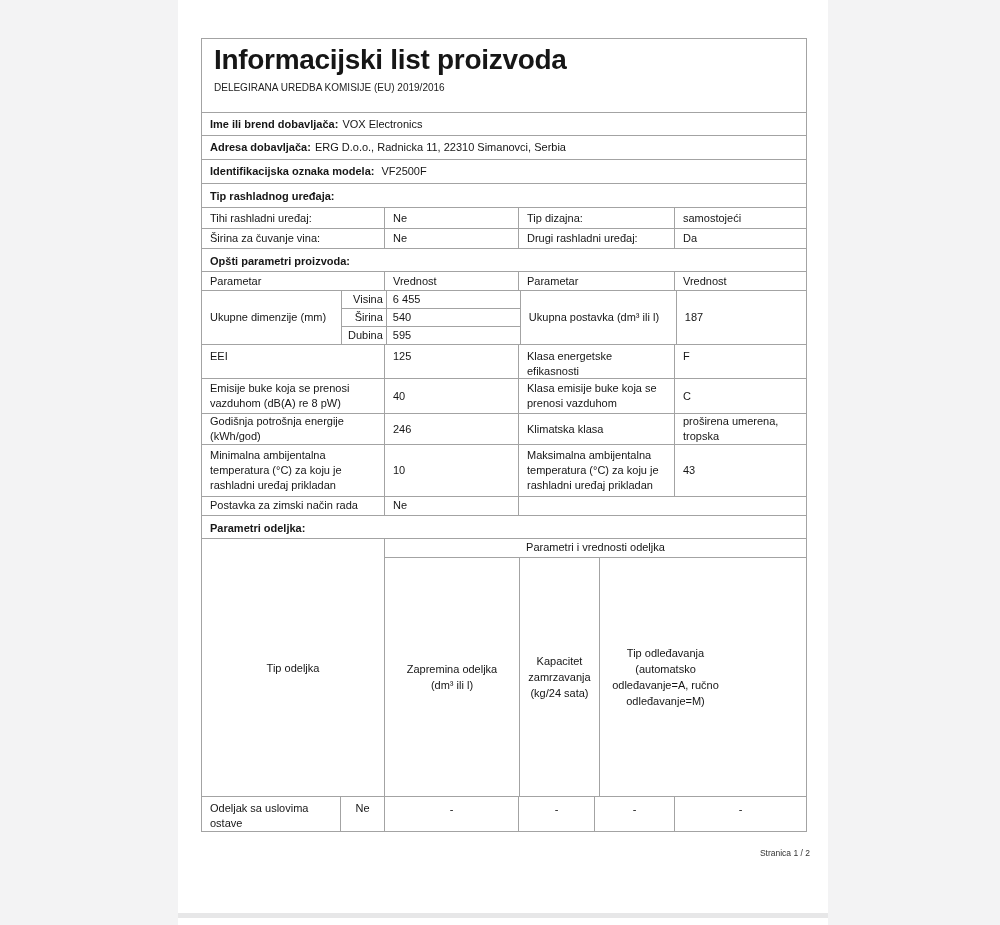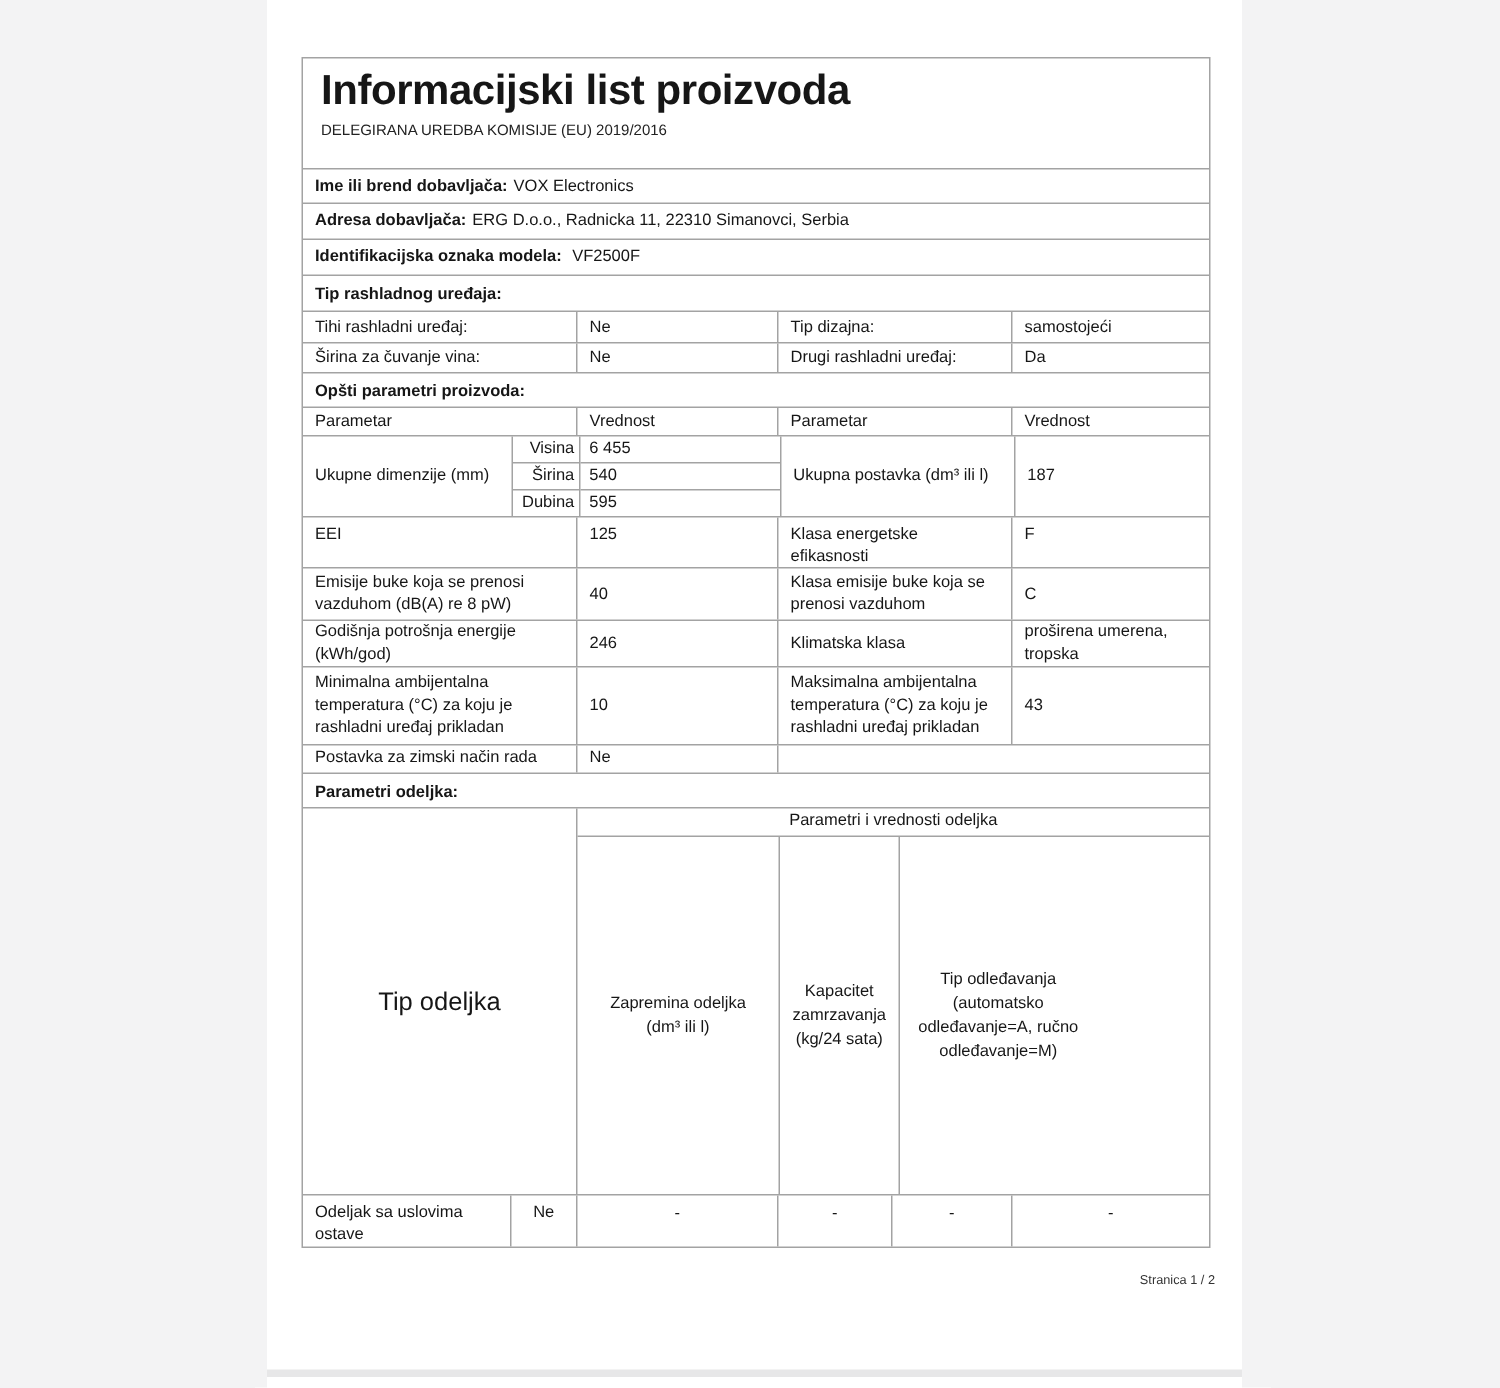--- a/index.html
+++ b/index.html
@@ -165,21 +165,21 @@
     <div class="cell" style="flex:0 0 182px;padding-top:1px">Postavka za zimski način rada</div>
     <div class="cell bl" style="flex:0 0 134px;padding-top:1px">Ne</div>
     <div class="cell bl" style="flex:1 1 auto"></div>
   </div>
 
   <div class="row" style="height:23px">
     <div class="cell bold" style="flex:1 1 auto;padding-top:5px">Parametri odeljka:</div>
   </div>
 
   <div class="row" style="height:258px">
-    <div class="comp-left" style="flex:0 0 182px;font-size:17px">Tip odeljka</div>
+    <div class="comp-left" style="flex:0 0 182px;font-size:11px">Tip odeljka</div>
     <div class="comp-right bl" style="flex:0 0 422px">
       <div class="comp-group-header">Parametri i vrednosti odeljka</div>
       <div class="comp-cols">
         <div class="comp-col" style="flex:0 0 134px">
           <div style="max-width:100px">Zapremina odeljka (dm³ ili l)</div>
         </div>
         <div class="comp-col bl" style="flex:0 0 80px">
           <div>Kapacitet zamrzavanja (kg/24 sata)</div>
         </div>
         <div class="comp-col bl" style="flex:0 0 132px">

